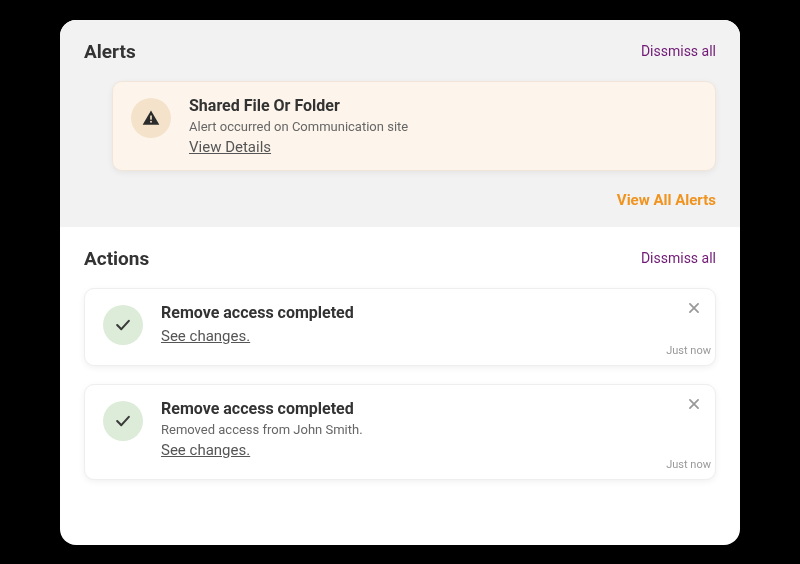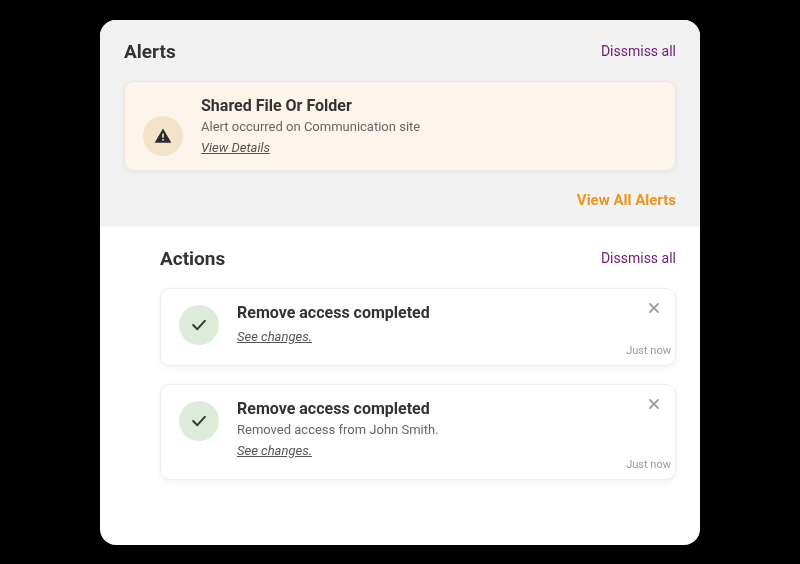--- a/index.html
+++ b/index.html
@@ -1,32 +1,33 @@
 <!DOCTYPE html>
 <html><head>
   <meta charset="utf-8">
   <style>
     * { margin: 0; padding: 0; box-sizing: border-box; font-family: -apple-system, BlinkMacSystemFont, 'Segoe UI', Roboto, sans-serif; }
     body { background: #000; width: 800px; height: 564px; display: flex; align-items: center; justify-content: center; }
-    .panel { width: 600px; height: 525px; border-radius: 16px; overflow: hidden; background: #fff; box-shadow: 0 4px 20px rgba(0,0,0,0.1); }
+    .panel { width: 680px; height: 525px; border-radius: 16px; overflow: hidden; background: #fff; box-shadow: 0 4px 20px rgba(0,0,0,0.1); }
     .section-alerts { background: #f2f2f2; padding: 20px 24px 18px; }
-    .section-actions { background: #fff; padding: 20px 24px 18px; margin-left: 36px; }
+    .section-actions { background: #fff; padding: 20px 24px 18px; }
     .section-header { display: flex; justify-content: space-between; align-items: center; margin-bottom: 18px; }
     .section-title { font-size: 19px; font-weight: 700; color: #333; }
     .dismiss-all { font-size: 14px; color: #701a75; cursor: pointer; }
     .card {
       background: #fdf5ec;
       border: 1px solid #f0e5d8;
       border-radius: 10px;
       padding: 14px 18px;
       display: flex;
       gap: 18px;
-      align-items: flex-end;
+      align-items: flex-start;
       box-shadow: 0 2px 6px rgba(0,0,0,0.06);
       position: relative;
+      margin-left: 28px;
     }
     .card-white {
       background: #fff;
       border: 1px solid #eee;
       border-radius: 10px;
       padding: 14px 18px 20px;
       display: flex;
       gap: 18px;
       align-items: flex-start;
       box-shadow: 0 2px 6px rgba(0,0,0,0.06);
@@ -37,21 +38,21 @@
     .icon-circle {
       width: 40px; height: 40px; border-radius: 50%;
       display: flex; align-items: center; justify-content: center;
       flex-shrink: 0; margin-top: 2px;
     }
     .icon-circle.warn { background: #f4e3ca; }
     .icon-circle.ok { background: #dcecd8; }
     .card-content { flex: 1; }
     .card-title { font-size: 16px; font-weight: 700; color: #333; margin-bottom: 4px; }
     .card-desc { font-size: 13px; color: #666; margin-bottom: 3px; }
-    .card-link { font-size: 13px; color: #555; text-decoration: underline; cursor: pointer; font-style: italic; }
+    .card-link { font-size: 15px; color: #555; text-decoration: underline; cursor: pointer; }
     .view-all { text-align: right; font-size: 15px; font-weight: 700; color: #f0931f; cursor: pointer; margin-top: 20px; }
     .close-x { position: absolute; top: 12px; right: 14px; cursor: pointer; color: #999; }
     .timestamp { position: absolute; bottom: 8px; right: 4px; font-size: 11px; color: #999; }
     svg { display: block; }
   </style>
 </head>
 <body>
 
 <div class="panel">
 

